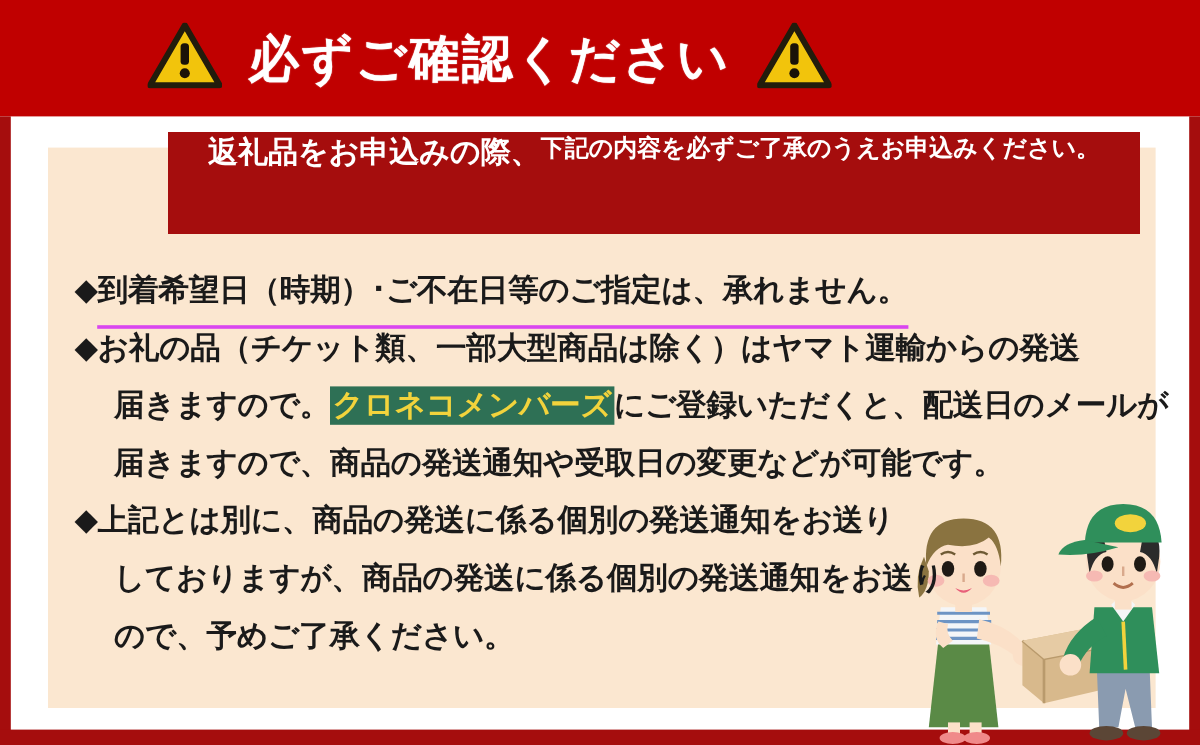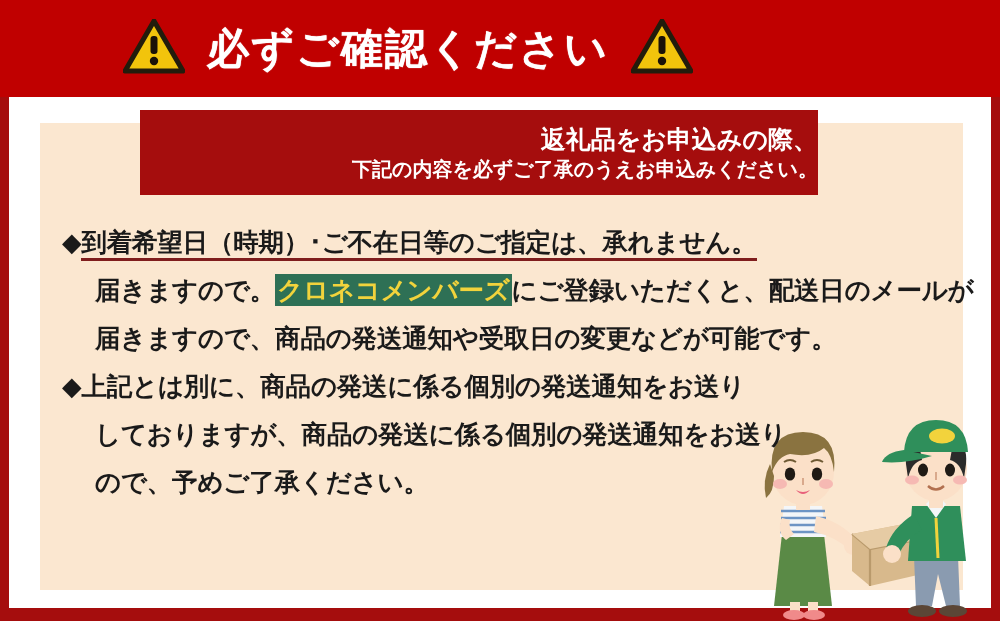--- a/index.html
+++ b/index.html
@@ -71,25 +71,24 @@
     left: 40px; top: 123px;
     width: 923px; height: 467px;
     background: #fbe7d0;
     overflow: hidden;
   }
 
   
   .banner {
     position: absolute;
     left: 140px; top: 110px;
-    width: 678px; height: 85px;
+    width: 810px; height: 85px;
     background: #a50d0d;
     display: flex;
-    flex-direction: column;
-    align-items: flex-end;
+    align-items: flex-start;
     justify-content: center;
     z-index: 5;
   }
   .banner-line {
     color: #ffffff;
     font-weight: bold;
     white-space: nowrap;
     line-height: 1.32;
   }
   .banner-line-1 { font-size: 25px; }
@@ -108,22 +107,22 @@
     color: #1a1a1a;
     font-size: 25.5px;
     font-weight: bold;
     line-height: 48px;
     letter-spacing: -0.2px;
     white-space: nowrap;
   }
   .indent { padding-left: 33px; }
 
   .underline-red {
-    border-bottom: 3px solid #7f1d1d;
-    padding-bottom: 1px;
+    border-bottom: 3px solid #d946ef;
+    padding-bottom: 14px;
   }
 
   .hl-green {
     background: #2e7055;
     color: #f2d33c;
     padding: 1px 2px;
   }
 
   
   .illus {
@@ -169,20 +168,23 @@
     <div class="banner-line banner-line-1">返礼品をお申込みの際、</div>
     <div class="banner-line banner-line-2">下記の内容を必ずご了承のうえお申込みください。</div>
   </div>
 
   <div class="body-text">
 
     <div class="para">
       <span>◆</span><span class="underline-red">到着希望日（時期）･ご不在日等のご指定は、承れません。</span>
     </div>
 
+    <div class="para">
+      <span>◆</span><span>お礼の品（チケット類、一部大型商品は除く）はヤマト運輸からの発送</span>
+    </div>
     <div class="para indent">
       <span>届きますので。</span><span class="hl-green">クロネコメンバーズ</span><span>にご登録いただくと、配送日のメールが</span>
     </div>
     <div class="para indent">
       <span>届きますので、商品の発送通知や受取日の変更などが可能です。</span>
     </div>
 
     <div class="para">
       <span>◆</span><span>上記とは別に、商品の発送に係る個別の発送通知をお送り</span>
     </div>

